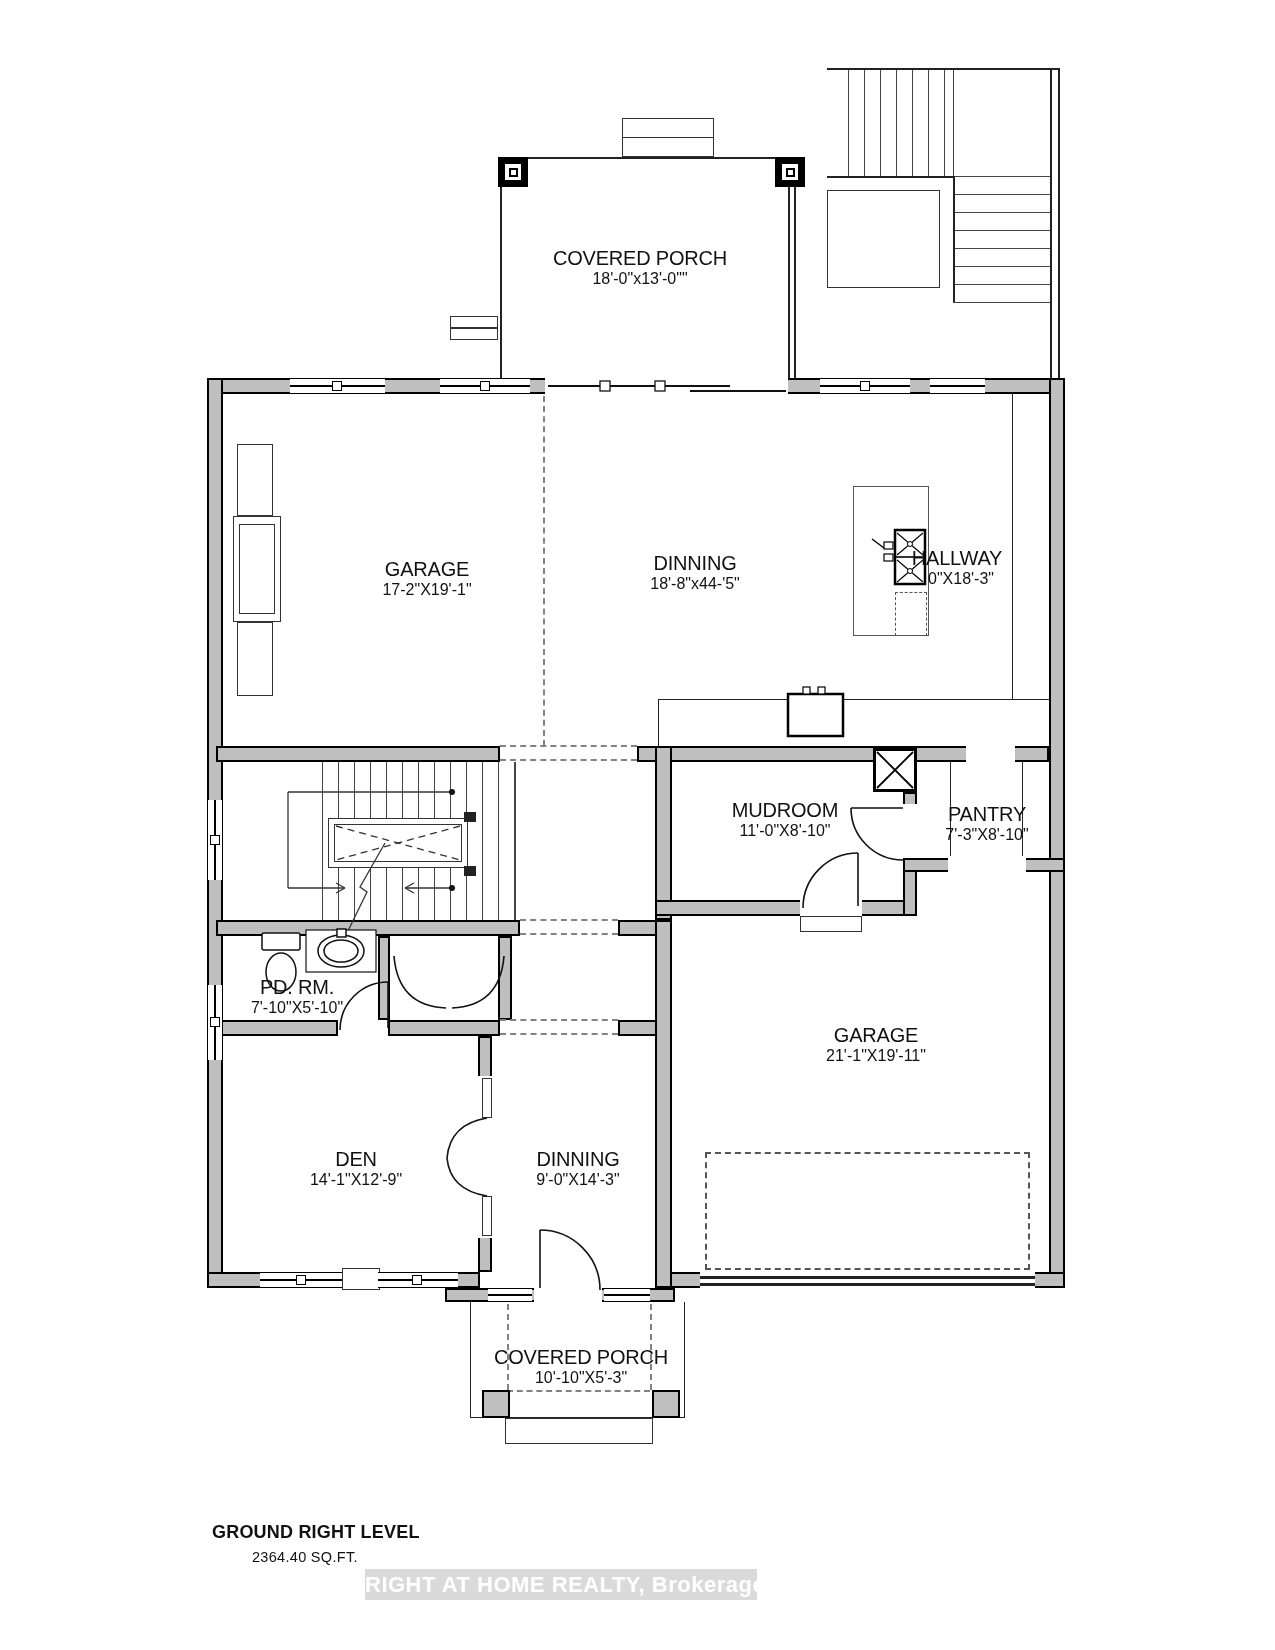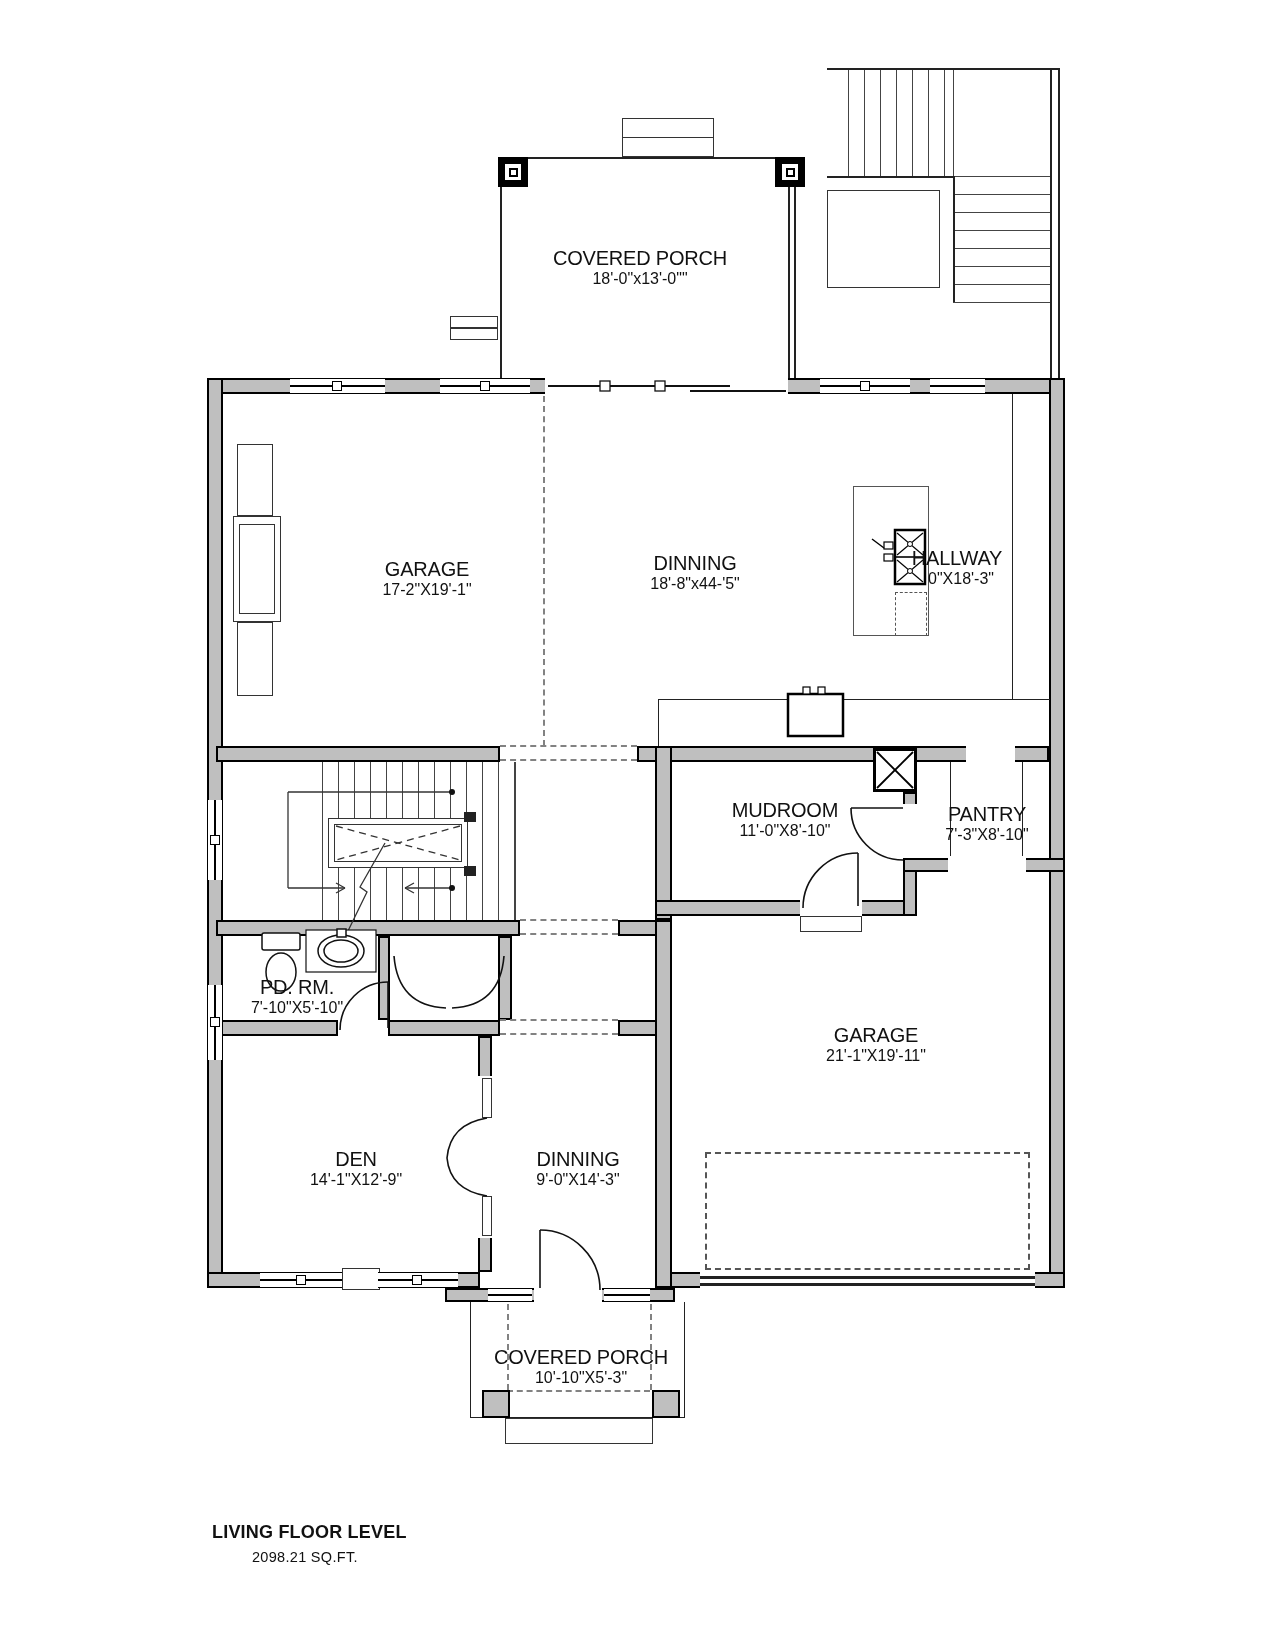--- a/index.html
+++ b/index.html
@@ -290,17 +290,18 @@
   </div>
   <div class="rlabel" style="left:876px;top:1024px">
     <div class="rname">GARAGE</div>
     <div class="rdim">21'-1"X19'-11"</div>
   </div>
   <div class="rlabel" style="left:581px;top:1346px">
     <div class="rname">COVERED PORCH</div>
     <div class="rdim">10'-10"X5'-3"</div>
   </div>
 
-  <div class="title-block floor-title" style="left:212px;top:1522px">LIVING FLOOR LEVEL</div>
-  <div class="title-block floor-area" style="left:252px;top:1549px">2098.21  SQ.FT.</div>
-
+  <div class="title-block floor-title" style="left:212px;top:1522px">GROUND RIGHT LEVEL</div>
+  <div class="title-block floor-area" style="left:252px;top:1549px">2364.40  SQ.FT.</div>
+
+  <div class="watermark" style="left:365px;top:1569px;width:392px;height:31px">RIGHT AT HOME REALTY, Brokerage</div>
 
 </div>
 
 </body></html>

